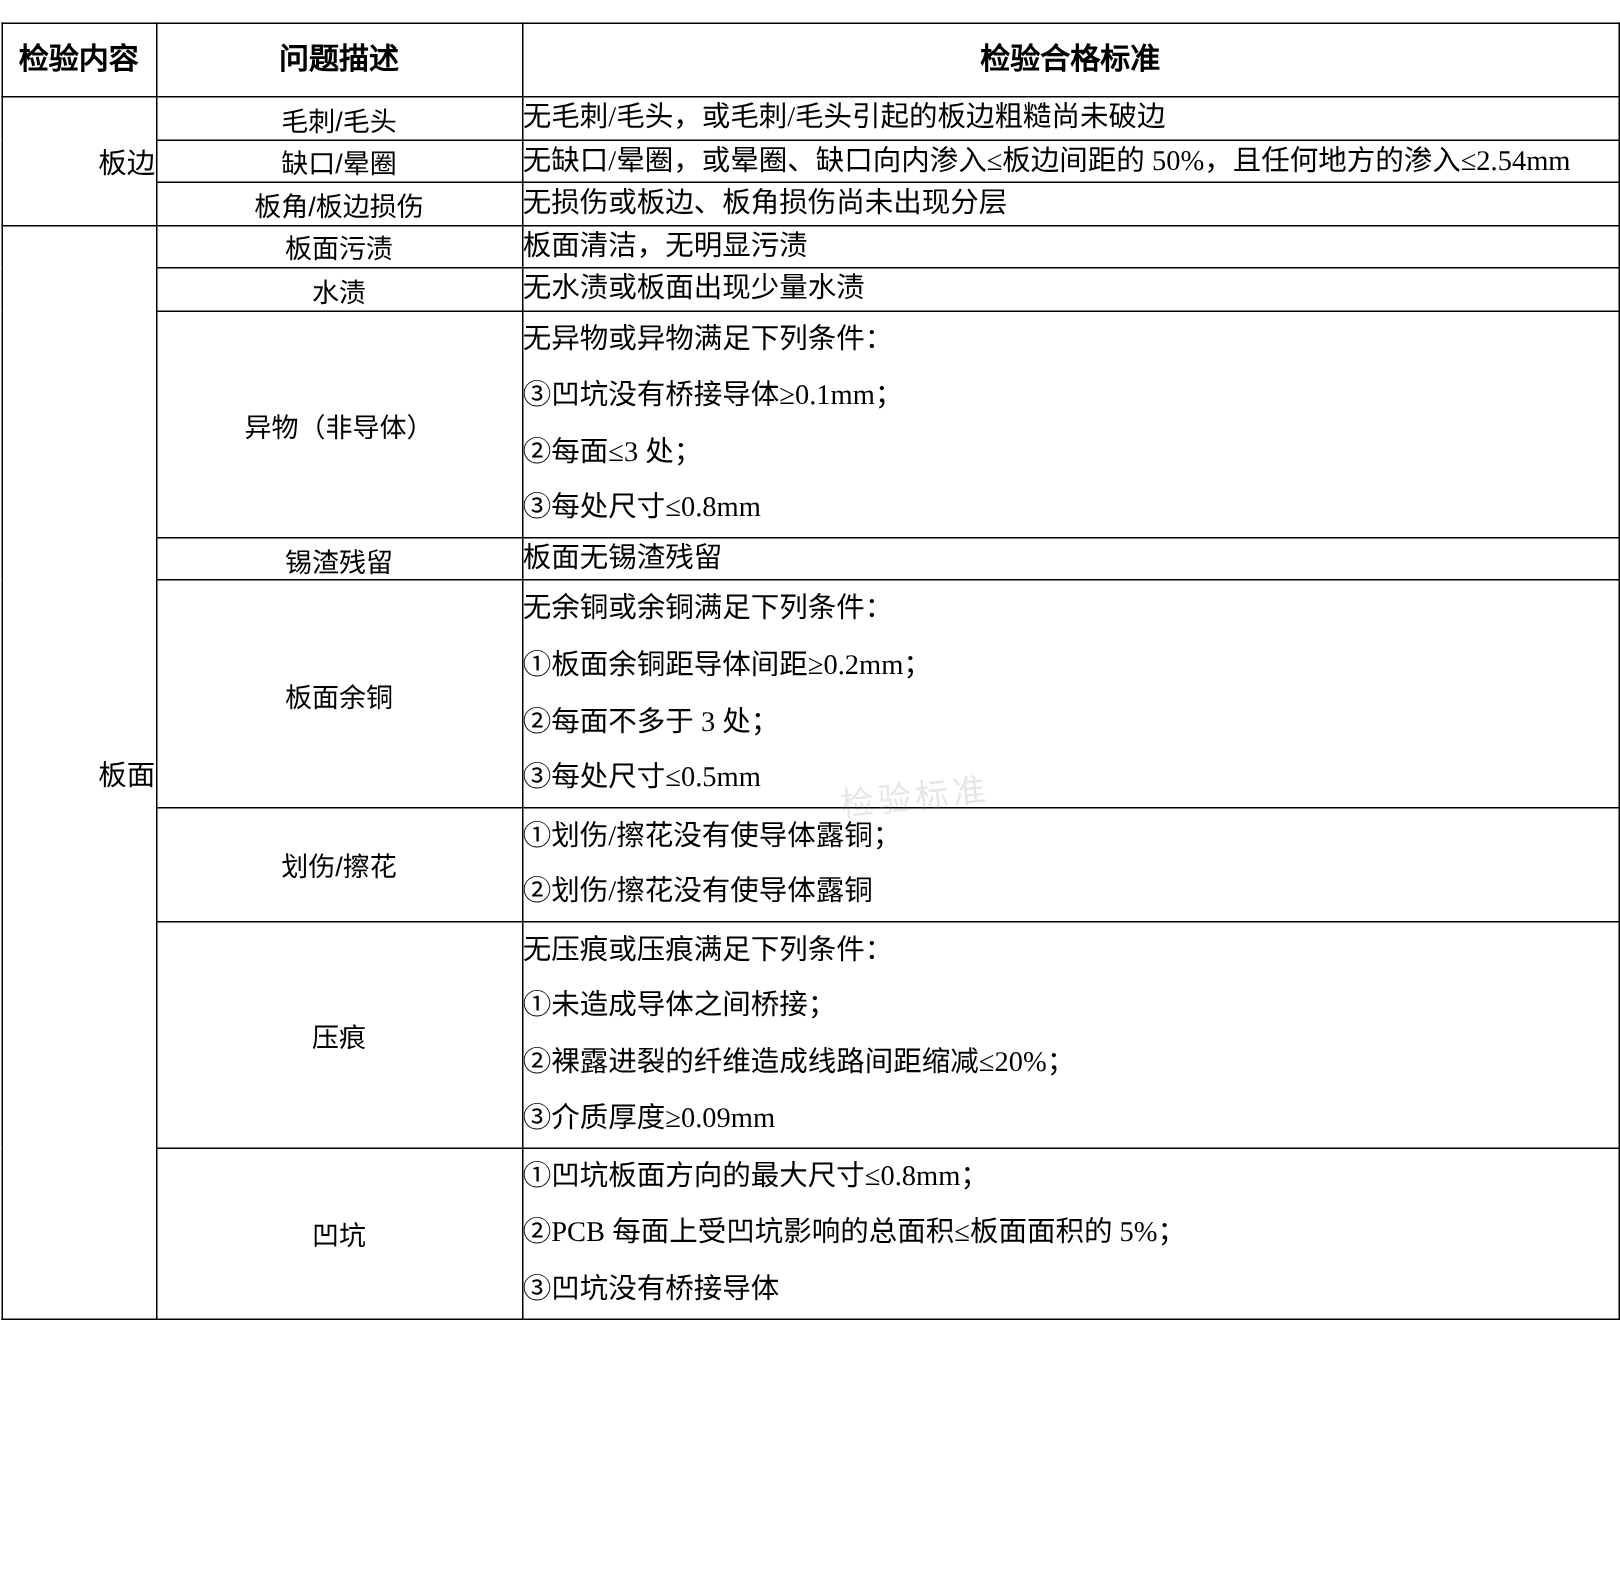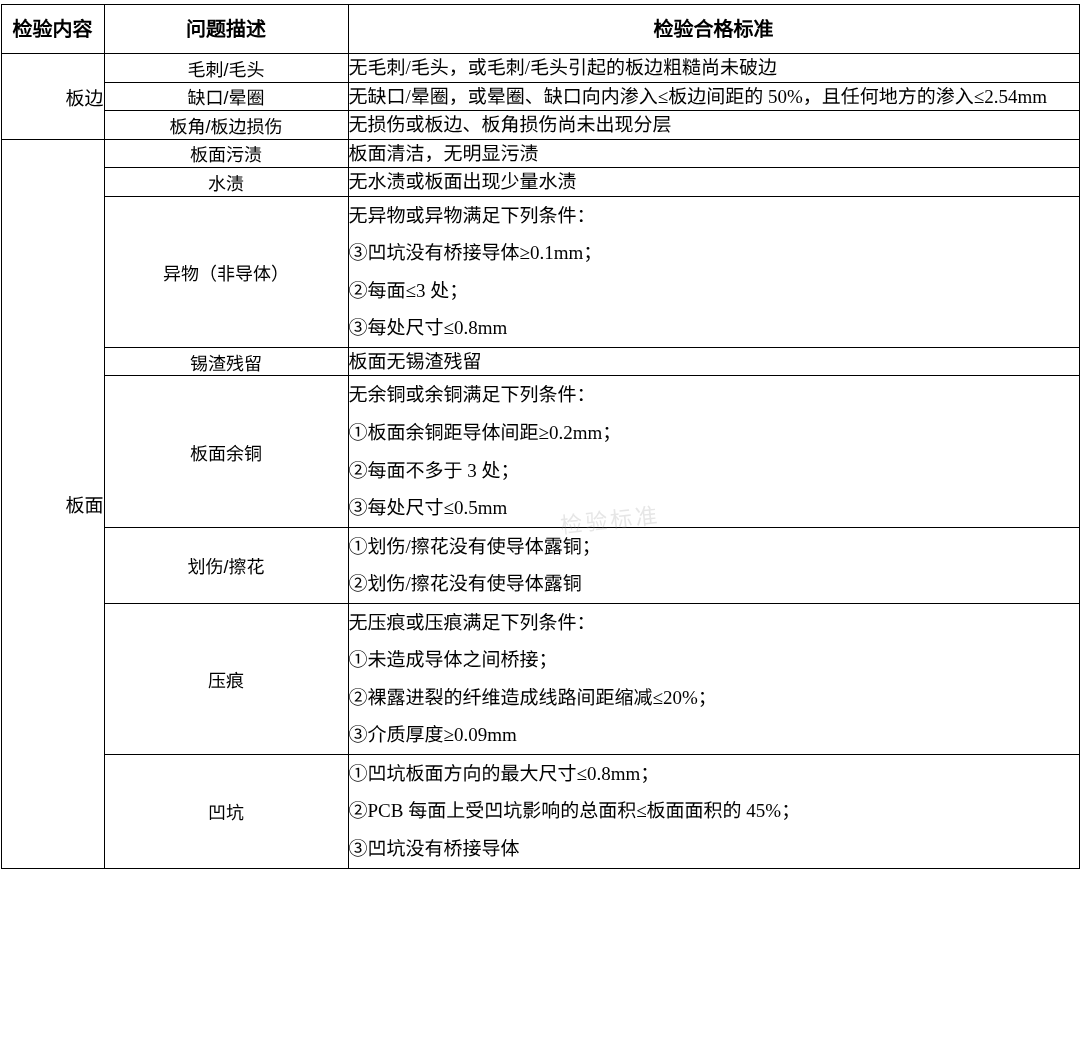--- a/index.html
+++ b/index.html
@@ -16,21 +16,21 @@
   }
   .sheet {
     width: 1080px;
     height: 1056px;
     position: relative;
     background: #fff;
   }
   table.insp {
     border-collapse: collapse;
     width: 1078px;
-    margin: 4px auto;
+    margin: 15px auto;
     table-layout: fixed;
   }
   table.insp td, table.insp th {
     border: 1px solid #000;
     vertical-align: middle;
     padding: 0;
   }
   col.c1 { width: 103px; }
   col.c2 { width: 244px; }
   col.c3 { width: 731px; }
@@ -169,21 +169,21 @@
           <p>无压痕或压痕满足下列条件：</p>
           <p>①未造成导体之间桥接；</p>
           <p>②裸露进裂的纤维造成线路间距缩减≤20%；</p>
           <p>③介质厚度≥0.09mm</p>
         </td>
       </tr>
       <tr>
         <td class="issue">凹坑</td>
         <td class="crit">
           <p>①凹坑板面方向的最大尺寸≤0.8mm；</p>
-          <p>②PCB 每面上受凹坑影响的总面积≤板面面积的 45%；</p>
+          <p>②PCB 每面上受凹坑影响的总面积≤板面面积的 5%；</p>
           <p>③凹坑没有桥接导体</p>
         </td>
       </tr>
     </tbody>
   </table>
 
   <div class="watermark">检验标准</div>
 </div>
 
 </body></html>

